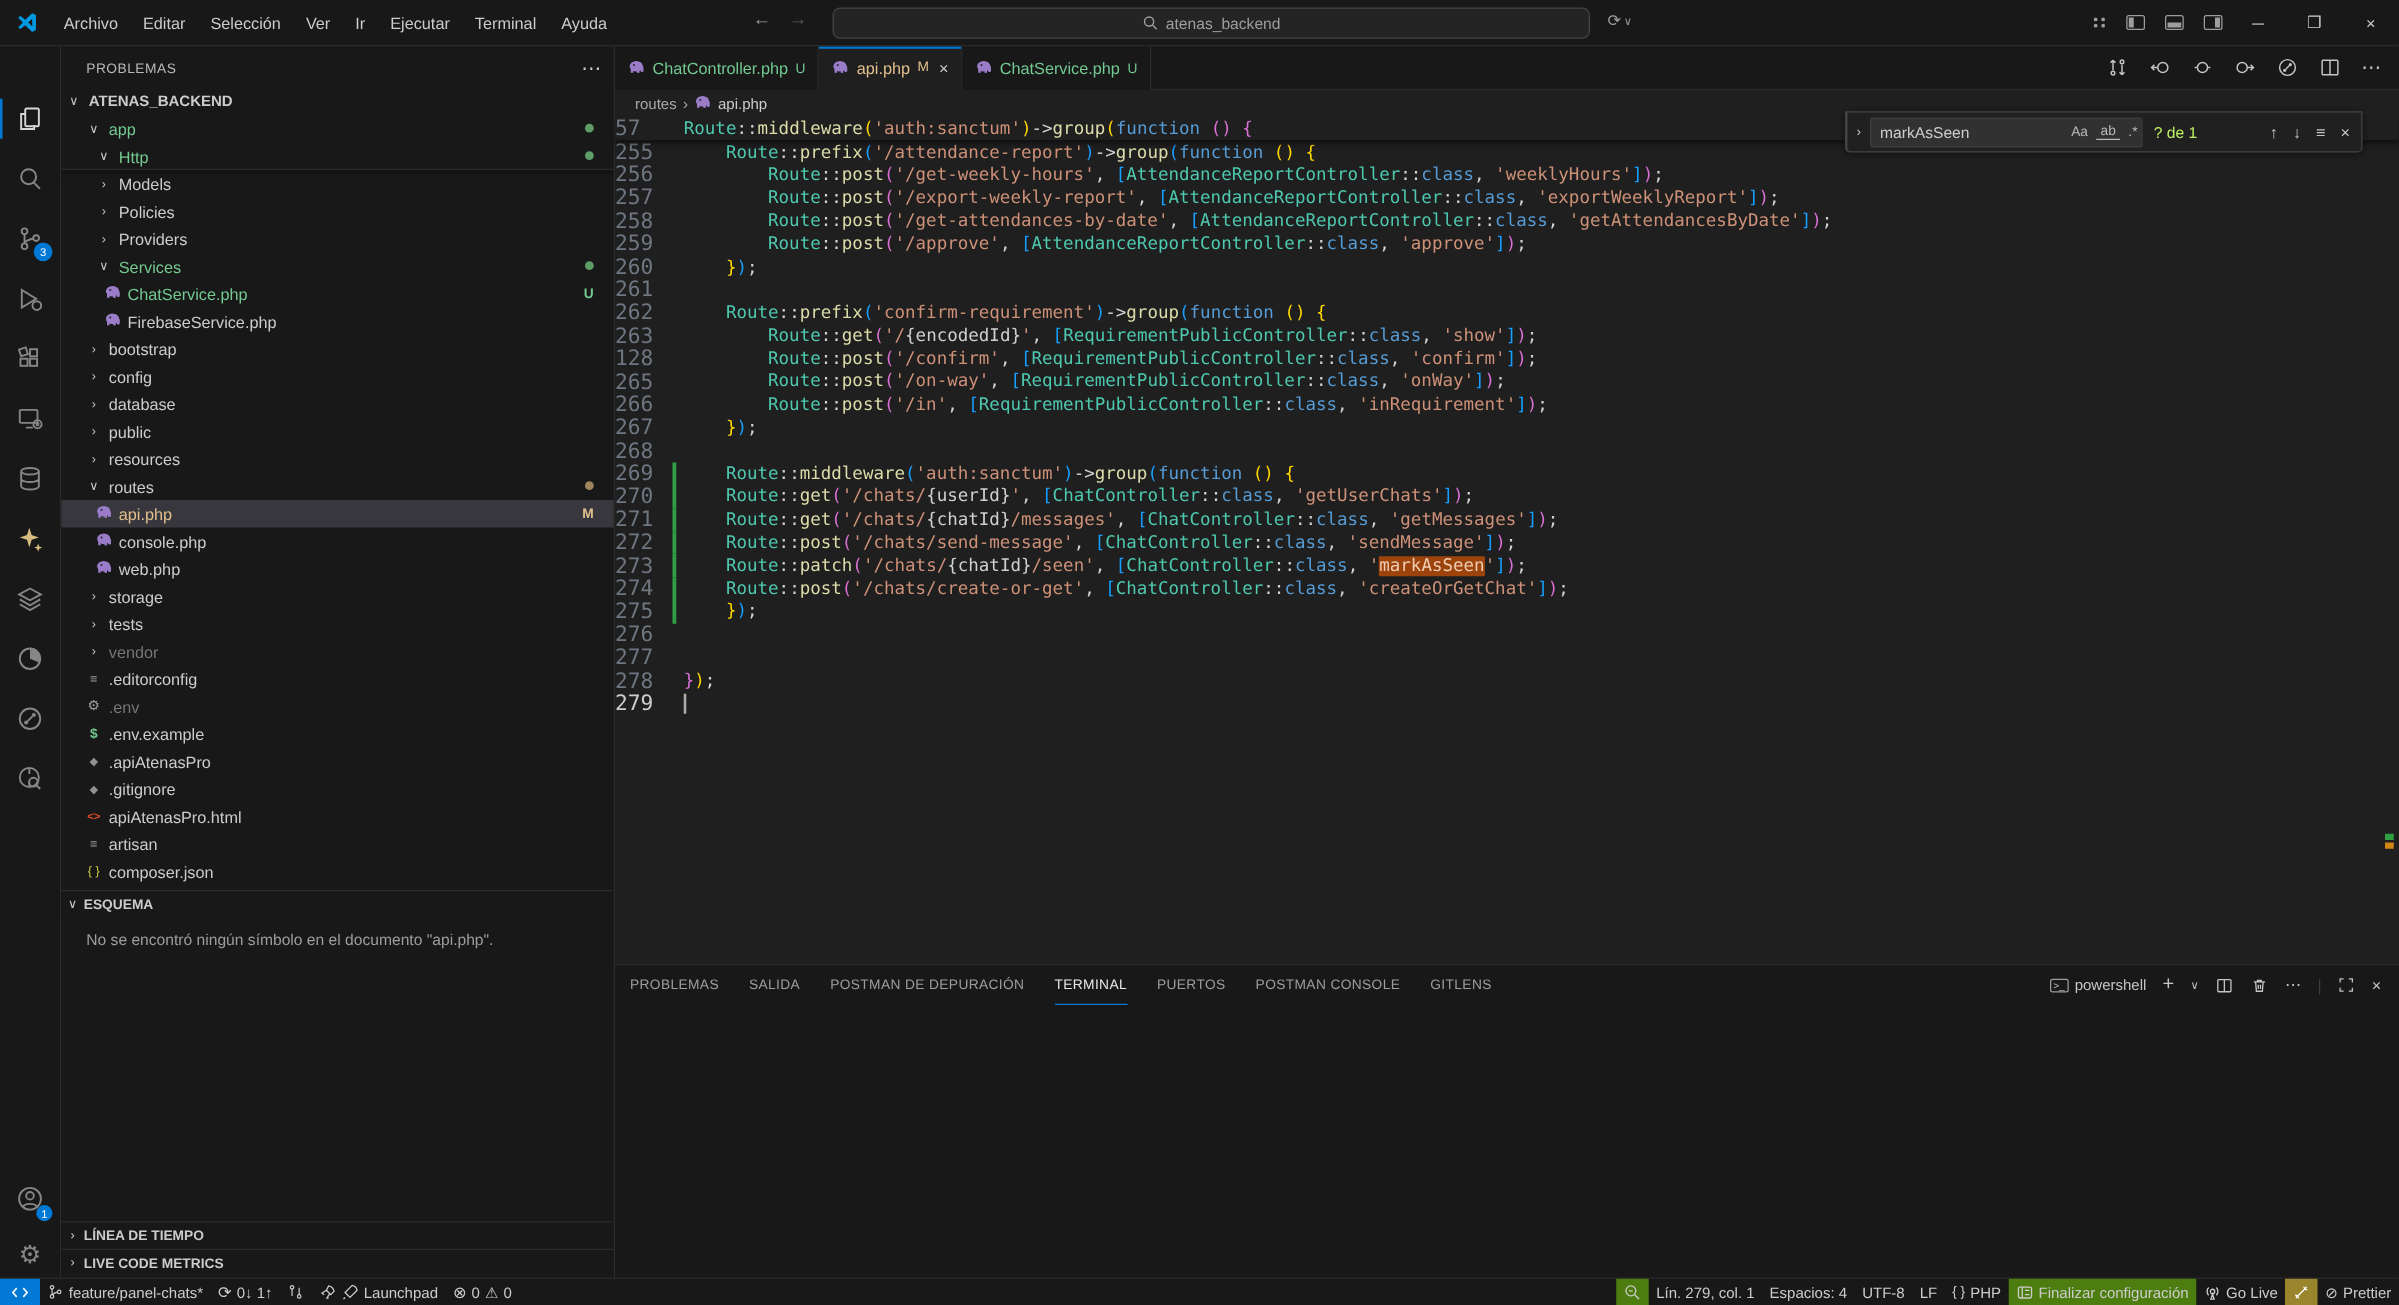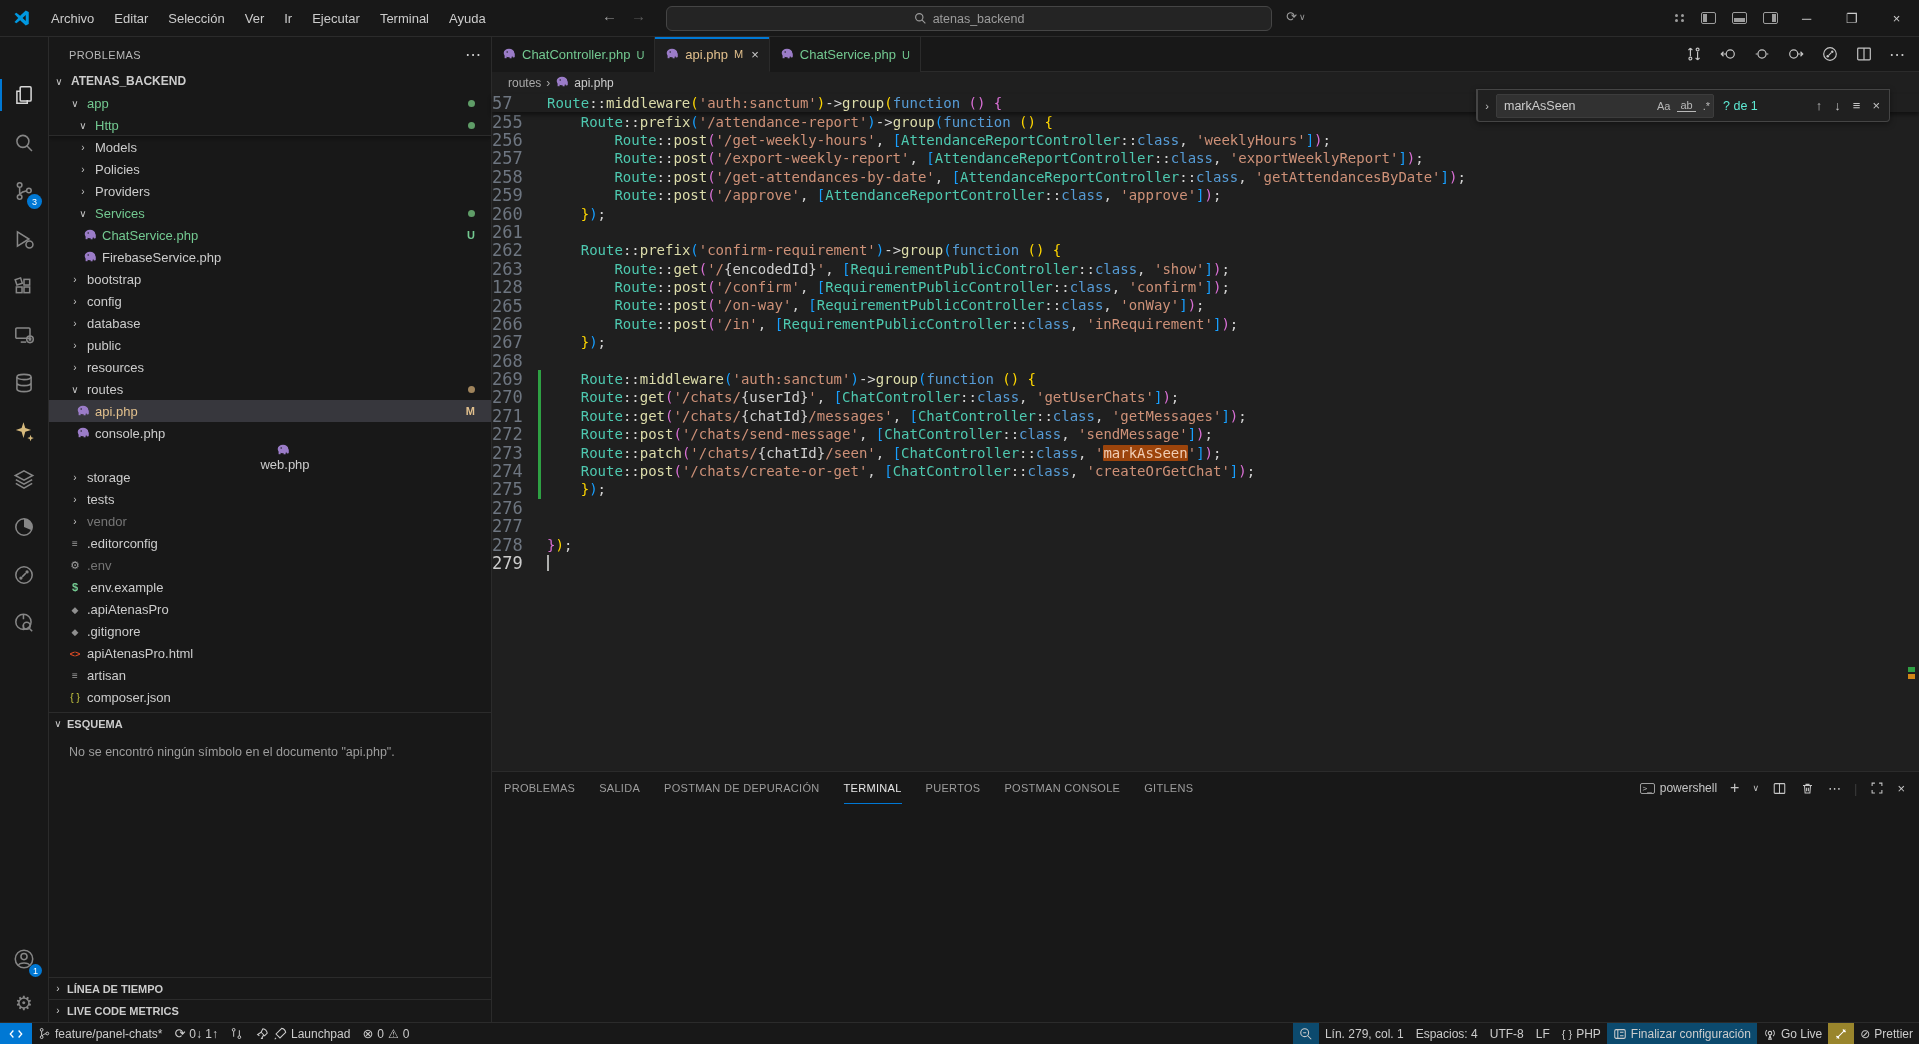--- a/index.html
+++ b/index.html
@@ -82,21 +82,21 @@
   
   #find { position:absolute; top:52px; right:29px; width:414px; height:33px; background:#202020;
     border:1px solid #454545; border-left:2px solid #454545; border-radius:0 0 4px 4px; display:flex; align-items:center;
     box-shadow:0 2px 6px rgba(0,0,0,.4); z-index:20; font-size:12.5px; }
   #find .fchev { width:18px; text-align:center; color:#c5c5c5; font-size:11px; }
   #find-input { width:218px; height:24px; background:#313131; border:1px solid #3c3c3c; border-radius:2px;
     display:flex; align-items:center; padding-left:7px; color:#cccccc; gap:4px; }
   #find-input .q { flex:1; font-size:12.5px; }
   .fopt { color:#b8b8b8; font-size:11px; padding:0 3px; }
   .fopt.u { border-bottom:1px solid #b8b8b8; }
-  #find-count { color:#5eead4; margin-left:9px; white-space:nowrap; }
+  #find-count { color:#bef264; margin-left:9px; white-space:nowrap; }
   #find .ficons { margin-left:auto; display:flex; gap:12px; padding-right:9px; color:#c5c5c5; font-size:13px; }
 
   
   #panel { position:absolute; left:492px; top:771px; width:1427px; height:251px; background:#181818;
     border-top:1px solid #2b2b2b; }
   #panel-tabs { height:32px; display:flex; align-items:center; padding-left:12px; gap:24px; }
   .ptab { font-size:11px; letter-spacing:.3px; color:#9d9d9d; height:32px; display:flex; align-items:center;
     border-bottom:1px solid transparent; cursor:pointer; }
   .ptab.active { color:#e7e7e7; border-bottom:1px solid #0078d4; }
   #panel-controls { position:absolute; right:14px; top:0; height:32px; display:flex; align-items:center; gap:13px;
@@ -106,21 +106,21 @@
   #term-line .ring { width:8px; height:8px; border:1px solid #777; border-radius:50%; flex:none; }
 
   
   #statusbar { position:absolute; left:0; top:1022px; width:1919px; height:22px; background:#181818;
     border-top:1px solid #2b2b2b; display:flex; align-items:center; font-size:12px; color:#cccccc; }
   .sitem { display:flex; align-items:center; gap:4px; padding:0 6px; height:22px; cursor:pointer; white-space:nowrap; }
   .sitem svg { stroke:#cccccc; fill:none; stroke-width:1.2; }
   #sb-left { display:flex; align-items:center; }
   #sb-right { margin-left:auto; display:flex; align-items:center; }
   .sb-remote { background:#0078d4; color:#fff; padding:0 9px; font-size:11px; height:22px; display:flex; align-items:center; }
-  .boxdim { background:#0c4a6e; }
+  .boxdim { background:#4d7c0f; }
   .warnbox { background:#99852c; }
 </style>
 </head>
 <body>
 
 <div id="titlebar">
   <div id="logo">
     <svg width="18" height="18" viewBox="0 0 24 24">
         <path fill="#0098e0" d="M17 2l4 2v16l-4 2-7.5-7L4.5 19 2 17.3l5-5.3-5-5.3L4.5 5l5 4L17 2zM17 8l-4.2 4L17 16V8z"></path>
       </svg>
@@ -368,21 +368,21 @@
       <div class="trow" style="padding-left: 26px;">
         <span class="ficon"><svg width="14" height="11" viewBox="0 0 14 11">
             <ellipse cx="7" cy="5" rx="5.3" ry="4.2" fill="#9b7cc8"></ellipse>
             <rect x="10.4" y="5" width="2.4" height="4.6" rx="1.1" fill="#9b7cc8"></rect>
             <rect x="2.6" y="6" width="2" height="4.2" fill="#9b7cc8"></rect>
             <rect x="7.6" y="6.5" width="2" height="3.8" fill="#9b7cc8"></rect>
             <circle cx="5.2" cy="4" r=".8" fill="#26262d"></circle>
           </svg></span>
         <span class="lbl ">console.php</span>
       </div>
-      <div class="trow" style="padding-left: 26px; flex-direction: column;">
+      <div class="trow" style="padding-left: 26px;">
         <span class="ficon"><svg width="14" height="11" viewBox="0 0 14 11">
             <ellipse cx="7" cy="5" rx="5.3" ry="4.2" fill="#9b7cc8"></ellipse>
             <rect x="10.4" y="5" width="2.4" height="4.6" rx="1.1" fill="#9b7cc8"></rect>
             <rect x="2.6" y="6" width="2" height="4.2" fill="#9b7cc8"></rect>
             <rect x="7.6" y="6.5" width="2" height="3.8" fill="#9b7cc8"></rect>
             <circle cx="5.2" cy="4" r=".8" fill="#26262d"></circle>
           </svg></span>
         <span class="lbl ">web.php</span>
       </div>
       <div class="trow" style="padding-left: 18px;">

